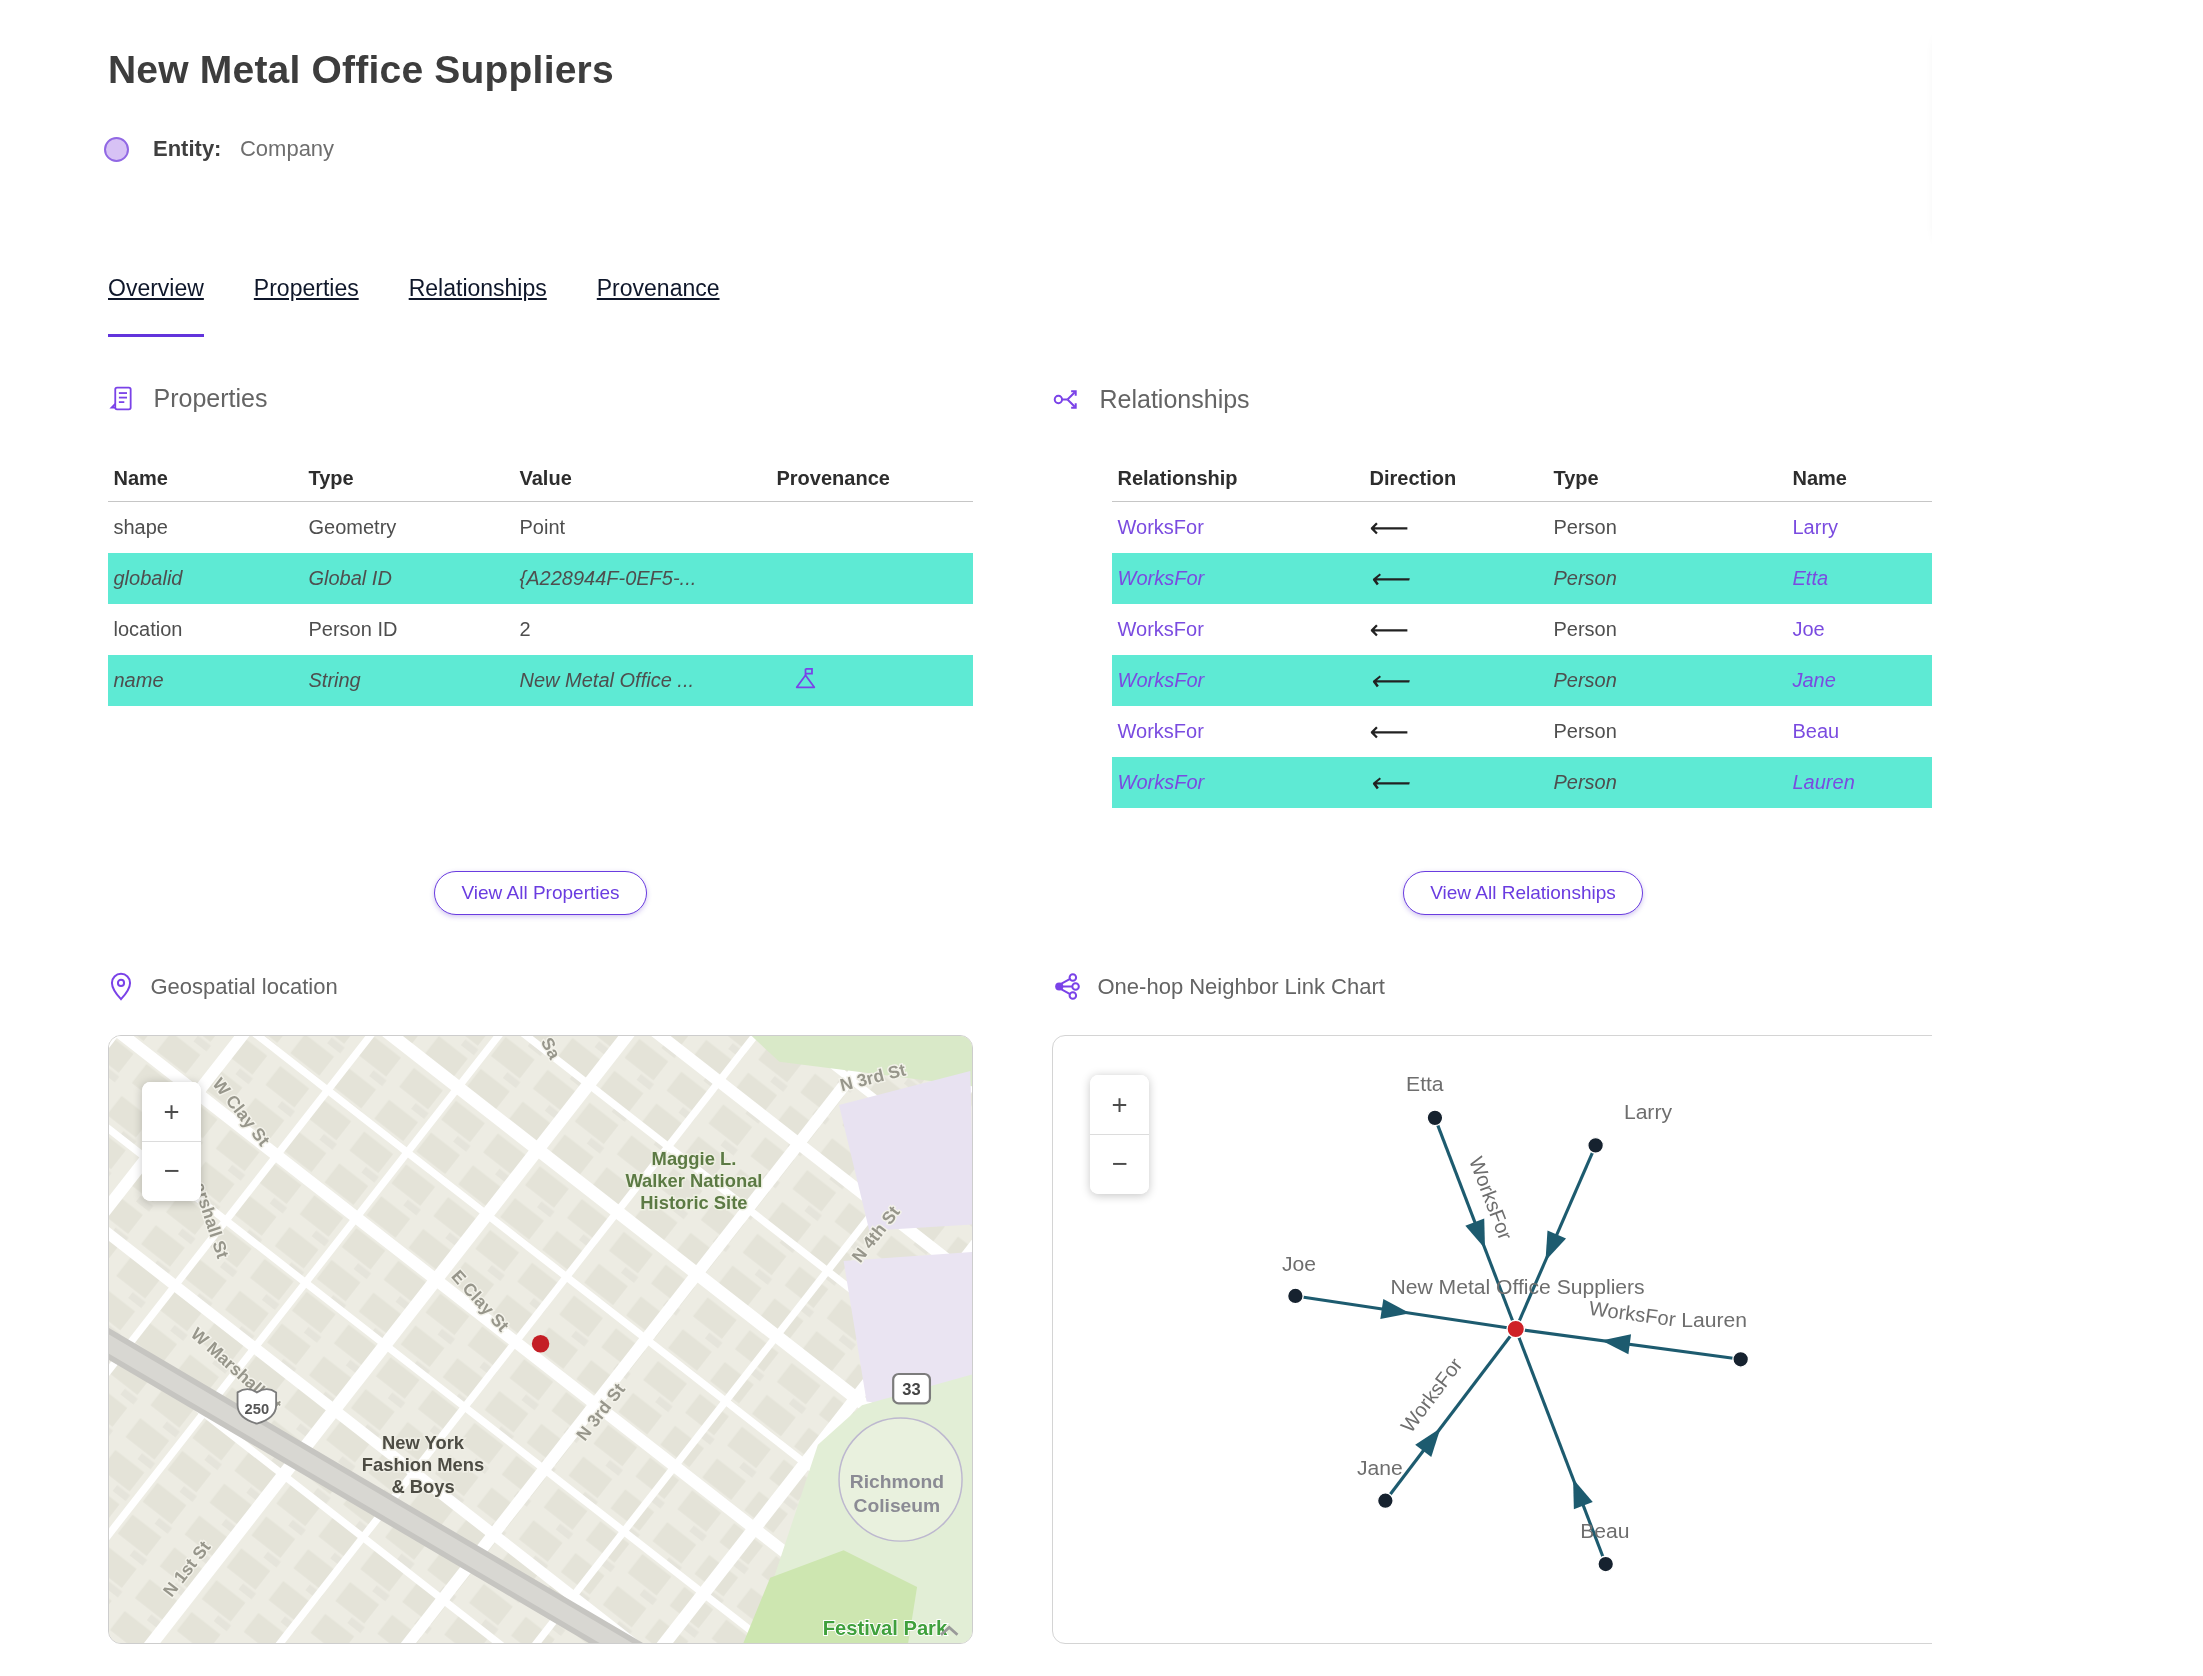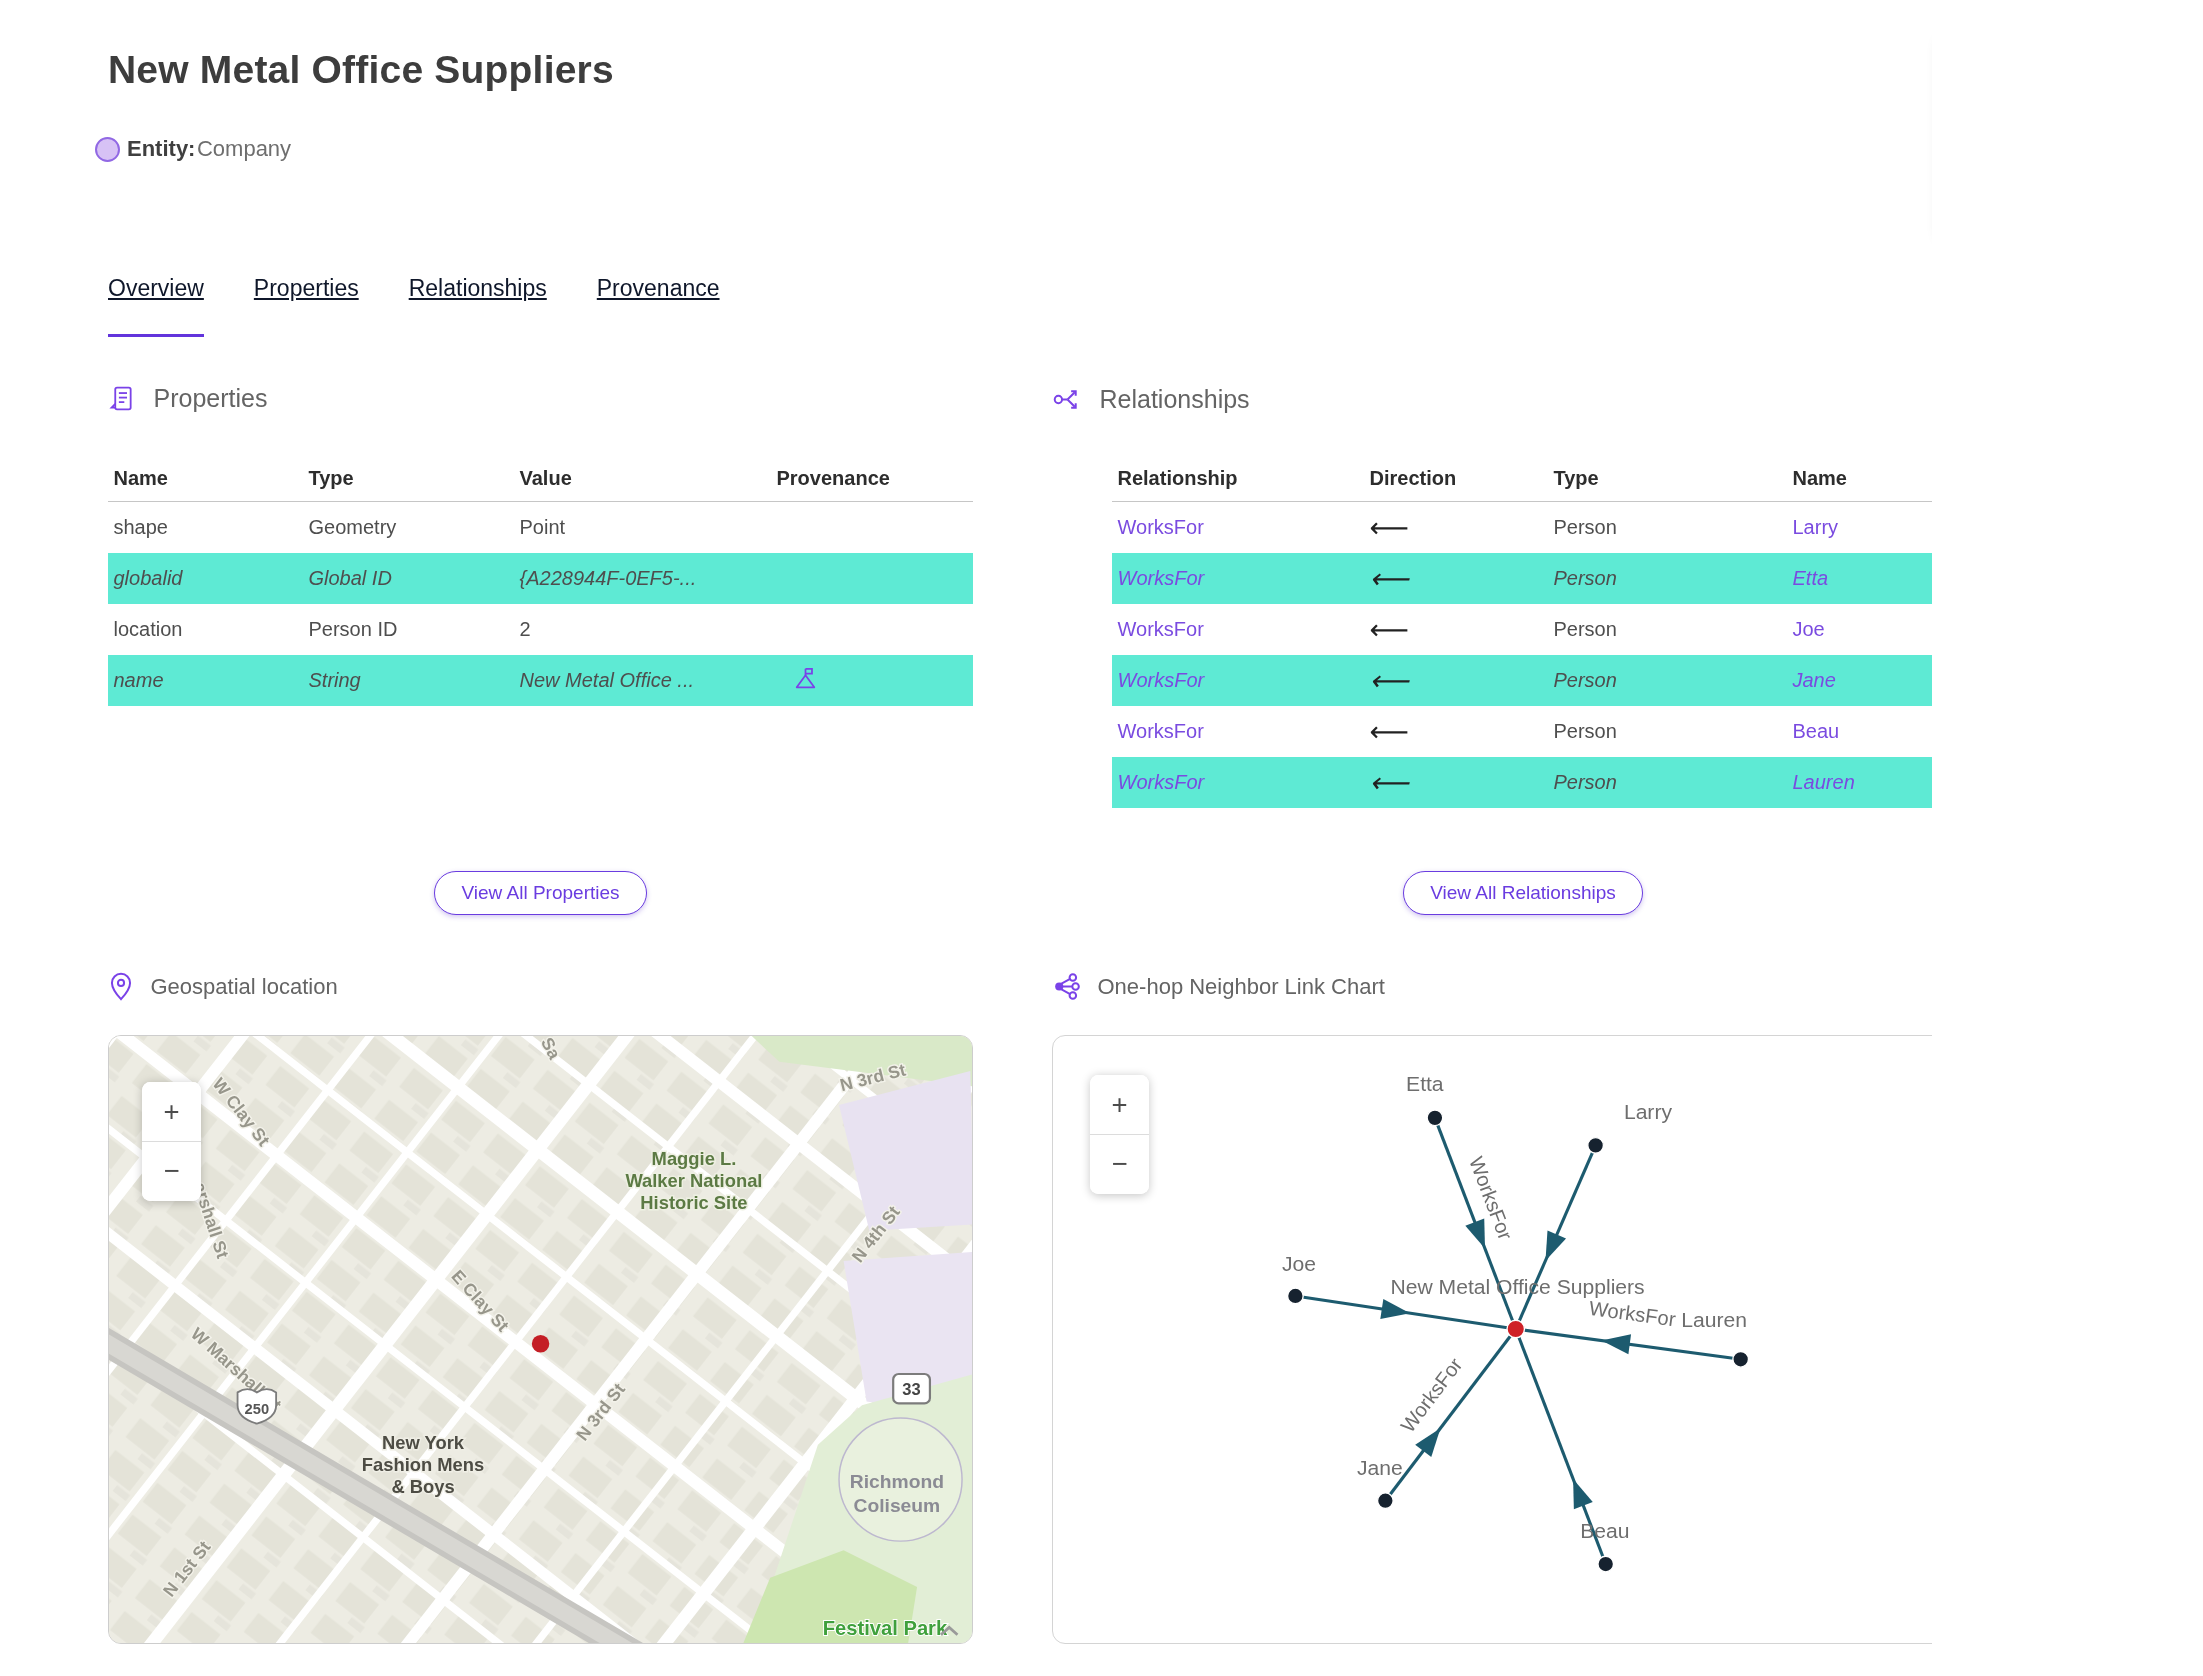--- a/index.html
+++ b/index.html
@@ -1,21 +1,21 @@
 <!DOCTYPE html>
 <html style="font-size:14.7px"><head>
 <meta charset="utf-8">
 <style>
   * { margin:0; padding:0; box-sizing:border-box; }
   html,body { width:2204px; height:1677px; background:#ffffff; font-family:"Liberation Sans",sans-serif; }
   #page { position:relative; width:1932px; height:1677px; overflow:hidden; }
 
   
   .page-title { position:absolute; left:108px; top:48px; font-size:39px; font-weight:700; color:#3d3d3d; letter-spacing:0.2px; }
-  .entity-row { position:absolute; left:95px; top:136px; display:flex; align-items:center; gap:7px; }
+  .entity-row { position:absolute; left:104px; top:136px; display:flex; align-items:center; gap:24px; }
   .entity-dot { width:25px; height:25px; border-radius:50%; background:#d7c2f5; border:2.8px solid #9168e4; }
   .entity-label { font-size:22px; font-weight:700; color:#3f3f3f; }
   .entity-type { font-size:22px; color:#6e6e6e; margin-left:-5.5px; }
 
   
   .actions-card { position:absolute; left:1939px; top:35px; width:235px; height:204px; background:#f7f7f7;
     border-radius:9.2px; box-shadow:0 2.8px 13px rgba(0,0,0,.14); display:flex; flex-direction:column; justify-content:space-around; padding:24px 0; }
   .action-item { display:flex; align-items:center; gap:27.5px; padding-left:37px; cursor:pointer; }
   .action-item span.lbl { font-size:30px; color:#4d7c0f; }
 

